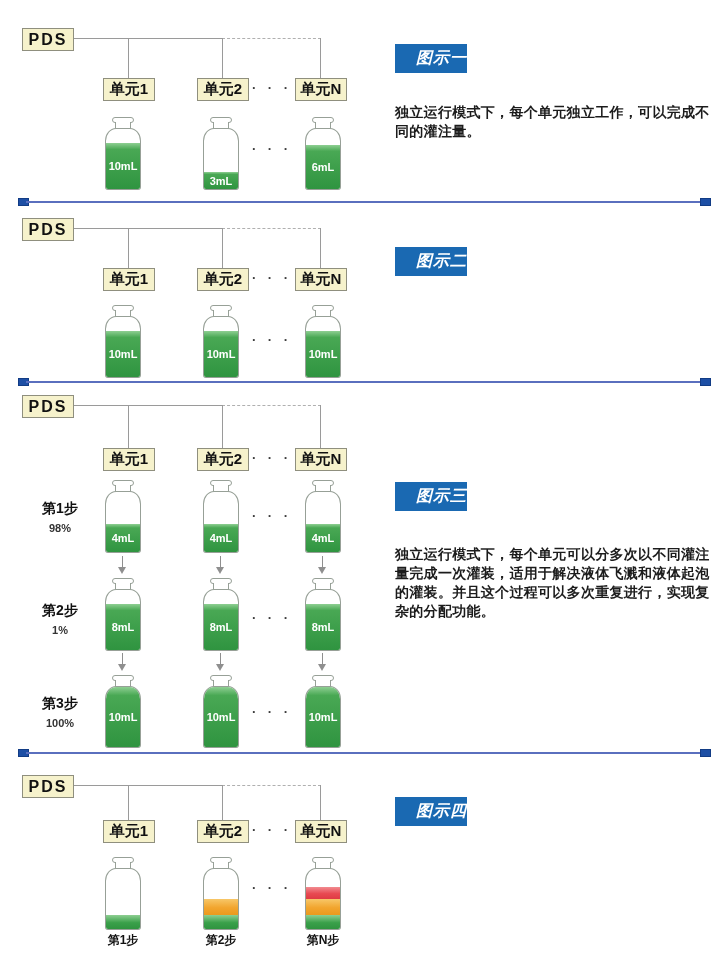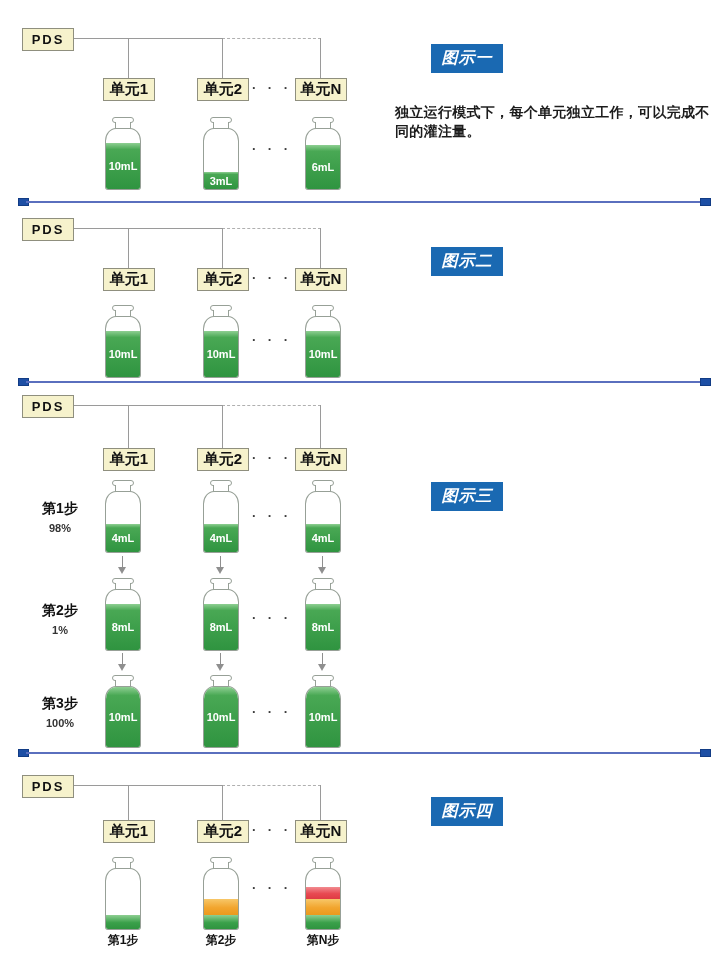--- a/index.html
+++ b/index.html
@@ -7,21 +7,21 @@
     position:relative;width:725px;height:953px;background:#ffffff;overflow:hidden;
     font-family:"Liberation Sans", sans-serif;
   }
   
   .nodebox{
     position:absolute;width:52px;height:23px;box-sizing:border-box;
     background:#f6f2cc;border:1px solid #8f8f7e;
     display:flex;align-items:center;justify-content:center;
     font-size:15px;font-weight:bold;color:#111;
   }
-  .pds{letter-spacing:2px;font-size:13px;}
+  .pds{letter-spacing:2px;font-size:16px;}
   
   .hline{position:absolute;height:0;border-top:1px solid #9a9a9a;}
   .hdash{position:absolute;height:0;border-top:1px dashed #b0b0b0;}
   .vline{position:absolute;width:0;border-left:1px solid #9a9a9a;}
   
   .dots{
     position:absolute;width:44px;text-align:center;
     font-size:13px;font-weight:bold;color:#3c3c3c;letter-spacing:4px;
   }
   
@@ -66,21 +66,21 @@
   .divider .bar{position:absolute;left:8px;right:8px;top:3px;height:2px;background:#5a6fbe;}
   .divider .cap{
     position:absolute;top:0;width:11px;height:8px;box-sizing:border-box;
     background:#1d4fa5;border:1px solid #123c85;
   }
   .divider .cap.left{left:0;} .divider .cap.right{right:0;}
   
   .badge{
     position:absolute;left:395px;width:72px;height:29px;background:#1a69b2;
     color:#fff;font-weight:bold;font-style:italic;font-size:16px;
-    display:flex;align-items:center;justify-content:center;letter-spacing:1px;margin-left:36px;
+    display:flex;align-items:center;justify-content:flex-end;letter-spacing:1px;
   }
   .desc{
     position:absolute;left:395px;width:322px;
     font-size:14px;font-weight:bold;color:#1c1c1c;line-height:19px;letter-spacing:0.3px;
   }
   
   .steplbl{position:absolute;left:34px;width:52px;text-align:center;}
   .steplbl .nm{font-size:14px;font-weight:bold;color:#111;display:block;}
   .steplbl .pc{font-size:11px;font-weight:bold;color:#333;display:block;margin-top:4px;}
   
@@ -328,20 +328,21 @@
       <div class="b-fill" style="height:100%">
           <span class="b-label">10mL</span>
         </div>
     </div>
   </div>
   <div class="dots" style="left:250px;top:704px">· · ·</div>
 
   <div class="badge" style="top:482px">
       <span>图示三</span>
     </div>
+  <div class="desc" style="top:545px">独立运行模式下，每个单元可以分多次以不同灌注量完成一次灌装，适用于解决液体飞溅和液体起泡的灌装。并且这个过程可以多次重复进行，实现复杂的分配功能。</div>
 
   <div class="divider" style="top:749px">
     <div class="cap left"></div>
     <div class="bar"></div>
     <div class="cap right"></div>
   </div>
 
   <div class="nodebox pds" style="left:22px;top:775px">
       <span>PDS</span>
     </div>

